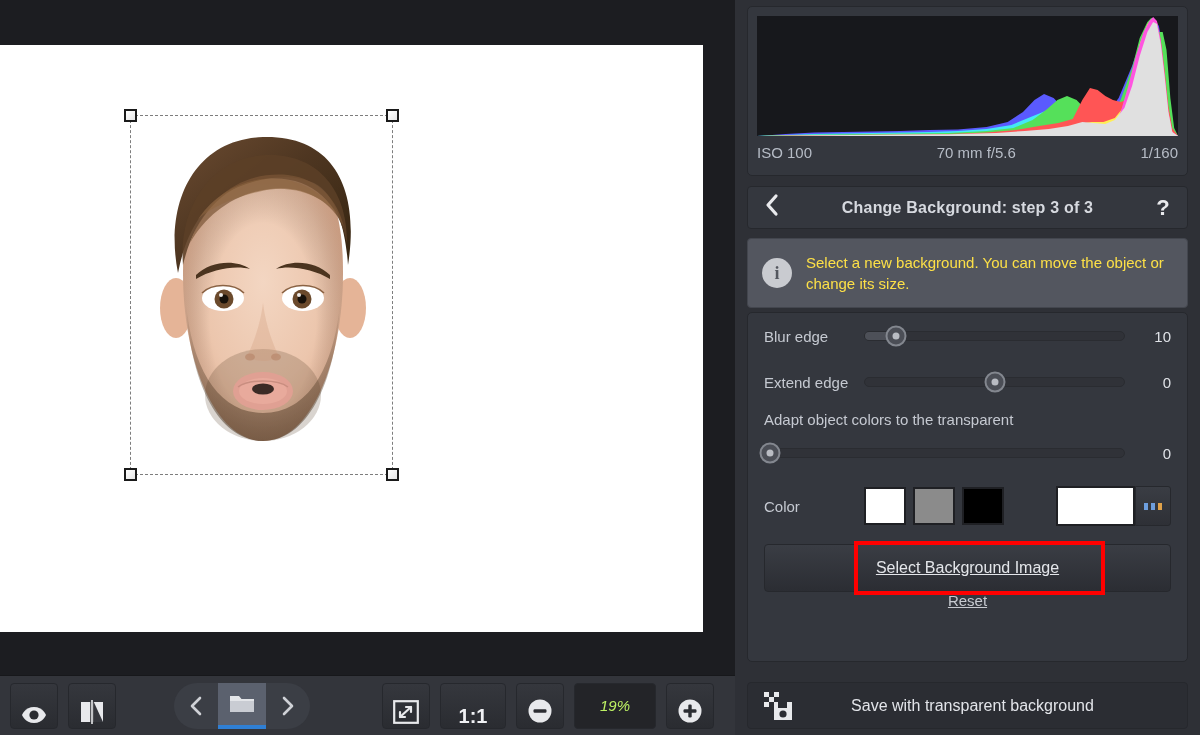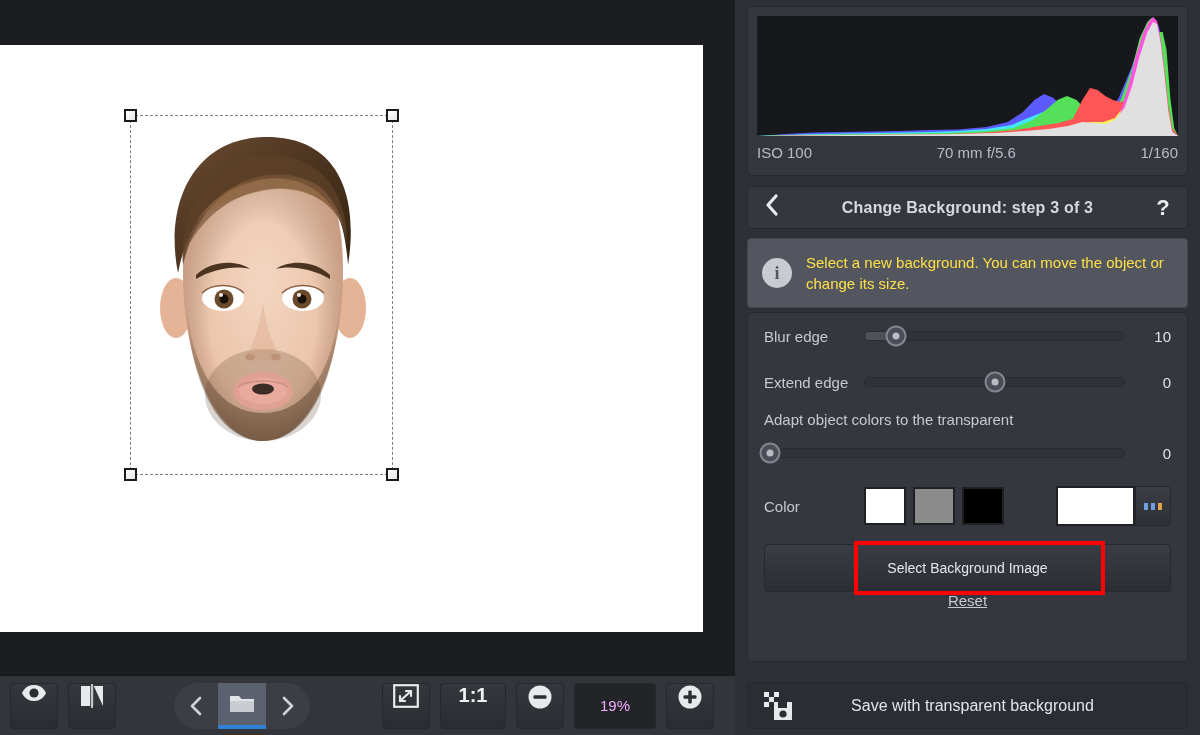--- a/index.html
+++ b/index.html
@@ -44,21 +44,21 @@
   .bottom-left {
     position: absolute; left: 0; top: 675px; width: 735px; height: 60px;
     background: #33353b;
     border-top: 1px solid #17181b;
     display: flex; align-items: center;
   }
   .tbtn {
     width: 48px; height: 46px; margin-left: 10px;
     background: linear-gradient(180deg,#35373d 0%,#2a2c31 100%);
     border: 1px solid #26282d; border-radius: 4px;
-    display: flex; align-items: flex-start; justify-content: center;
+    display: flex; align-items: flex-end; justify-content: center;
     color: #e8e8ea;
   }
   .tbtn.wide { width: 66px; }
   .navgroup {
     position: relative; margin-left: 58px;
     display: flex; align-items: center;
     background: #3b3e45; border-radius: 23px; height: 46px;
     overflow: hidden;
   }
   .navarrow {
@@ -72,21 +72,21 @@
   }
   .navfolder::after {
     content:""; position:absolute; left:0; bottom:0; width:100%; height:4px;
     background:#2f7fd4;
   }
   .spacer-a { width: 62px; }
   .zoomlabel {
     width: 82px; height: 46px; margin-left: 10px;
     background: #232428; border: 1px solid #26282d; border-radius: 4px;
     display:flex; align-items:center; justify-content:center;
-    color: #f0abfc; font-size: 15px;
+    color: #bef264; font-size: 15px; font-style: italic;
   }
 
   
   .right {
     position: absolute; left: 735px; top: 0; width: 465px; height: 735px;
     background: #2e3036;
   }
   .card {
     background: #34373e; border: 1px solid #26282d; border-radius: 5px;
   }
@@ -177,22 +177,22 @@
     border: 1px solid #26282d; border-radius: 0 3px 3px 0;
     display: flex; align-items: center; justify-content: center; gap: 3px;
   }
   .dot { width: 4px; height: 7px; }
 
   .sbi-wrap { position: relative; margin: 14px 16px 0; }
   .sbi-btn {
     width: 100%; height: 48px;
     background: linear-gradient(180deg,#3a3d44 0%,#2b2d33 100%);
     border: 1px solid #26282d; border-radius: 4px;
-    color: #e4e6ea; font-size: 14px;
-    display: flex; align-items: center; justify-content: center;
+    color: #e4e6ea; font-size: 16px;
+    display: flex; align-items: center; justify-content: center; text-decoration: underline;
   }
   .hl-box {
     position: absolute; left: 90px; top: -3px; width: 251px; height: 54px;
     border: 4px solid #ff0000; pointer-events: none;
   }
   .reset-wrap { text-align: center; margin-top: 0; }
   .reset-link {
     color: #c7cad0; font-size: 15px; text-decoration: underline;
   }
 

